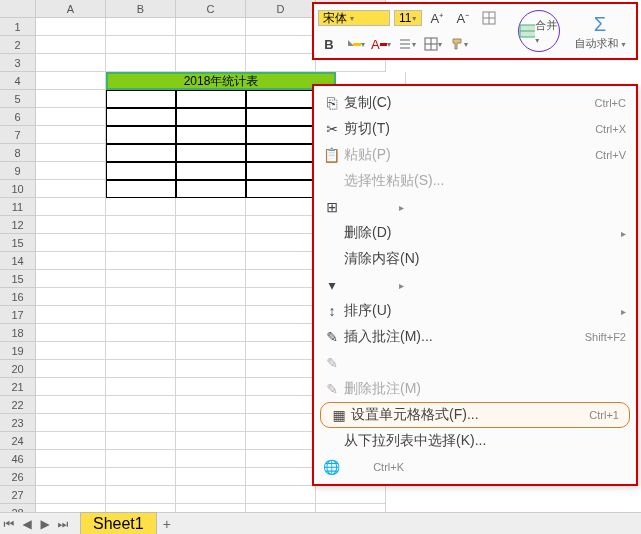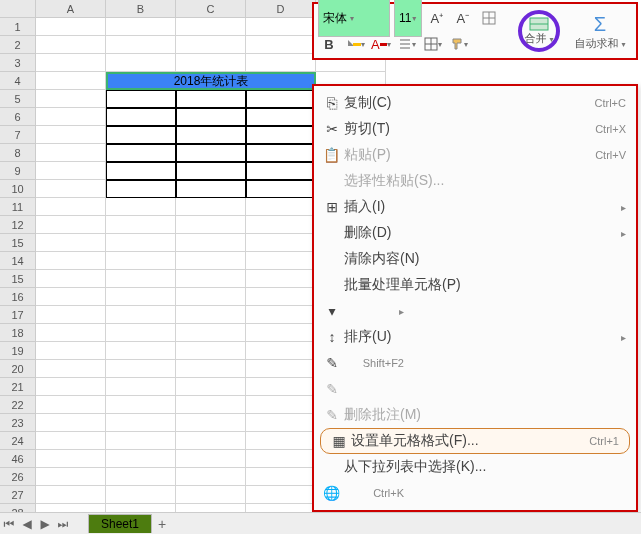--- a/index.html
+++ b/index.html
@@ -11,50 +11,50 @@
 .colhead, .rownum, .corner { background: #e8e8e8; border: 1px solid #ccc; border-top: none; border-left: none; display: flex; align-items: center; justify-content: center; color: #555; font-size: 11px; }
 .corner { width: 36px; height: 18px; }
 .colhead { height: 18px; }
 .colA { width: 70px; } .colB { width: 70px; } .colC { width: 70px; } .colD { width: 70px; } .colE { width: 70px; }
 .rows { }
 .row { display: flex; height: 18px; }
 .rownum { width: 36px; height: 18px; }
 .cell { border: 1px solid #d4d4d4; border-top: none; border-left: none; height: 18px; background: #fff; }
 .cellA { width: 70px; } .cellB { width: 70px; } .cellC { width: 70px; } .cellD { width: 70px; } .cellE { width: 70px; }
 
-.merged-title { width: 210px; background: #3b82f6; border: 2px solid #3cb371; display: flex; align-items: center; justify-content: center; font-size: 12px; color: #000; }
+.merged-title { width: 230px; background: #84cc16; border: 2px solid #3cb371; display: flex; align-items: center; justify-content: center; font-size: 12px; color: #000; }
 
 
 .minitoolbar { position: absolute; top: 2px; left: 312px; width: 326px; height: 58px; background: #fbfbfb; border: 2px solid #c00; display: flex; flex-direction: column; padding: 2px 4px; gap: 2px; }
 .tbrow { display: flex; align-items: center; gap: 4px; height: 24px; }
-.fontbox { border: 1px solid #bbb; background: #86efac; height: 38px; display: flex; align-items: center; padding: 0 4px; font-size: 12px; }
+.fontbox { border: 1px solid #bbb; background: #fde047; height: 16px; display: flex; align-items: center; padding: 0 4px; font-size: 12px; }
 .fontname { width: 72px; } .fontsize { width: 28px; justify-content: center; }
 .dd { width: 10px; color: #666; display: flex; align-items: center; justify-content: center; }
 .tbtn { width: 22px; height: 22px; display: flex; align-items: center; justify-content: center; border: 1px solid transparent; color: #444; font-size: 13px; cursor: pointer; }
 .tlbl { font-size: 11px; color: #555; }
-.mergebox { border: 4px solid #6d28d9; border-radius: 50%; width: 42px; height: 42px; display: flex; flex-direction: column; align-items: center; justify-content: center; position: absolute; top: 6px; right: 76px; }
+.mergebox { border: 1px solid #6d28d9; border-radius: 50%; width: 42px; height: 42px; display: flex; flex-direction: row; align-items: center; justify-content: center; position: absolute; top: 6px; right: 76px; }
 .sumbox { position: absolute; top: 6px; right: 6px; display: flex; flex-direction: column; align-items: center; justify-content: center; width: 60px; height: 44px; }
 .sigma { font-size: 20px; color: #4a90d9; }
 .caret { font-size: 8px; color: #777; }
 .colorbar { display: inline-block; width: 14px; height: 3px; }
 
 
 .ctxmenu { position: absolute; top: 84px; left: 312px; width: 326px; background: #fbfbfb; border: 2px solid #c00; box-shadow: 2px 2px 6px rgba(0,0,0,.15); padding: 4px 0; }
 .mitem { display: flex; align-items: center; height: 26px; padding: 0 10px 0 6px; cursor: pointer; color: #444; }
 .mitem.disabled { color: #aaa; cursor: default; }
 .micon { width: 24px; display: flex; align-items: center; justify-content: center; font-size: 14px; }
 .mlabel { flex: 1; font-size: 14px; }
 .mshort { font-size: 11px; color: #888; width: 60px; text-align: right; }
 .marrow { font-size: 10px; color: #888; width: 60px; text-align: right; }
 .hilite { border: 1px solid #d08030; border-radius: 10px; background: #fff8f0; margin: 0 6px; }
 
 
 .sheettabs { position: absolute; bottom: 0; left: 0; width: 641px; height: 22px; background: #eee; border-top: 1px solid #ccc; display: flex; align-items: center; }
 .navbtn { width: 18px; height: 18px; display: flex; align-items: center; justify-content: center; color: #666; cursor: pointer; }
-.stab { background: #4d7c0f; border: 1px solid #bbb; border-bottom: none; padding: 2px 12px; font-size: 12px; margin-left: 12px; }
+.stab { background: #fde047; border: 1px solid #bbb; border-bottom: none; padding: 2px 12px; font-size: 16px; margin-left: 4px; }
 .addtab { width: 20px; text-align: center; font-size: 14px; color: #666; cursor: pointer; }
 .sep { width: 4px; }
 
 svg { display: block; }
 </style>
 </head>
 <body>
 
 <div class="sheet">
   <div class="colheads">
@@ -373,49 +373,44 @@
       <span class="mlabel">粘贴(P)</span>
       <span class="mshort">Ctrl+V</span>
     </div>
     <div class="mitem disabled">
       <span class="micon"></span>
       <span class="mlabel">选择性粘贴(S)...</span>
       <span class="mshort"></span>
     </div>
     <div class="mitem">
       <span class="micon">⊞</span>
-      <span class="mlabel">插入(I)</span>
       <span class="marrow">▸</span>
     </div>
     <div class="mitem">
       <span class="micon"></span>
       <span class="mlabel">删除(D)</span>
       <span class="marrow">▸</span>
     </div>
     <div class="mitem">
       <span class="micon"></span>
       <span class="mlabel">清除内容(N)</span>
       <span class="mshort"></span>
     </div>
     <div class="mitem">
-      <span class="micon"></span>
-      <span class="mlabel">批量处理单元格(P)</span>
-      <span class="mshort"></span>
-    </div>
-    <div class="mitem">
       <span class="micon">▾</span>
       <span class="marrow">▸</span>
     </div>
     <div class="mitem">
       <span class="micon">↕</span>
       <span class="mlabel">排序(U)</span>
       <span class="marrow">▸</span>
     </div>
     <div class="mitem">
       <span class="micon">✎</span>
+      <span class="mlabel">插入批注(M)...</span>
       <span class="mshort">Shift+F2</span>
     </div>
     <div class="mitem disabled">
       <span class="micon">✎</span>
       <span class="mshort"></span>
     </div>
     <div class="mitem disabled">
       <span class="micon">✎</span>
       <span class="mlabel">删除批注(M)</span>
       <span class="mshort"></span>

